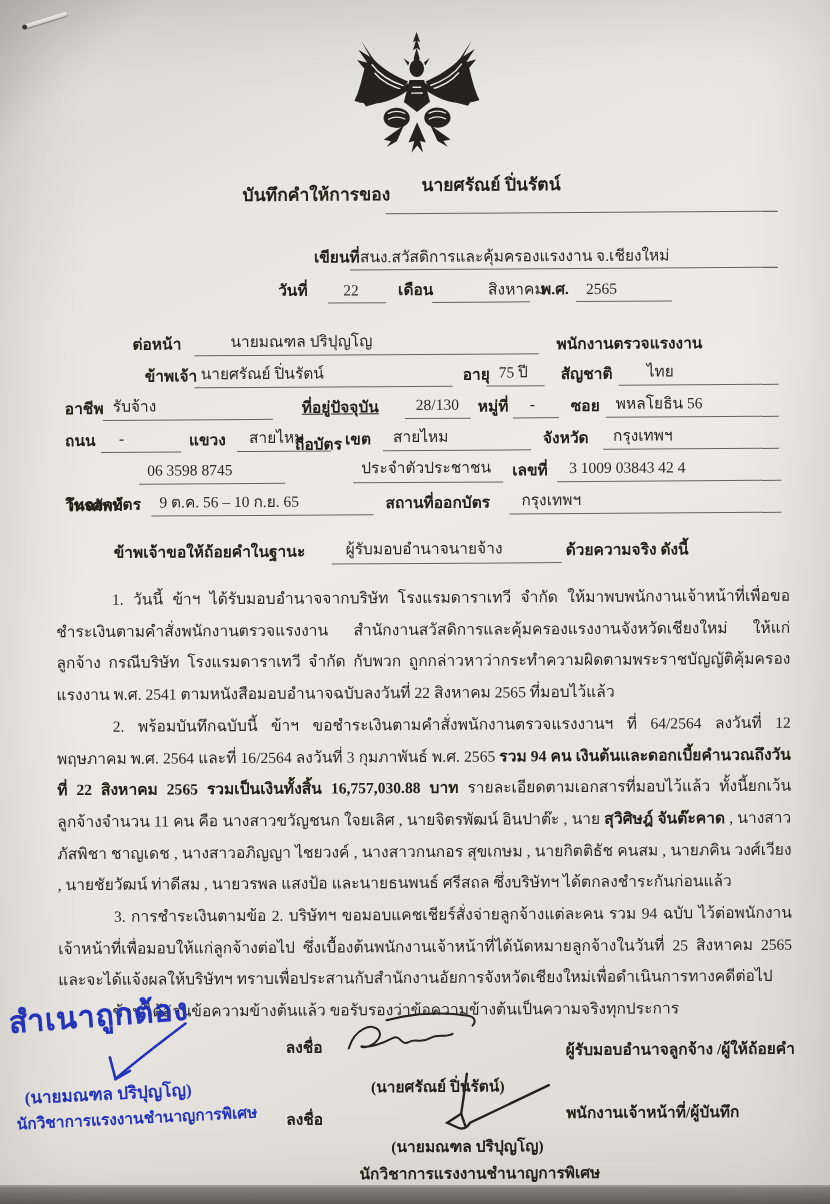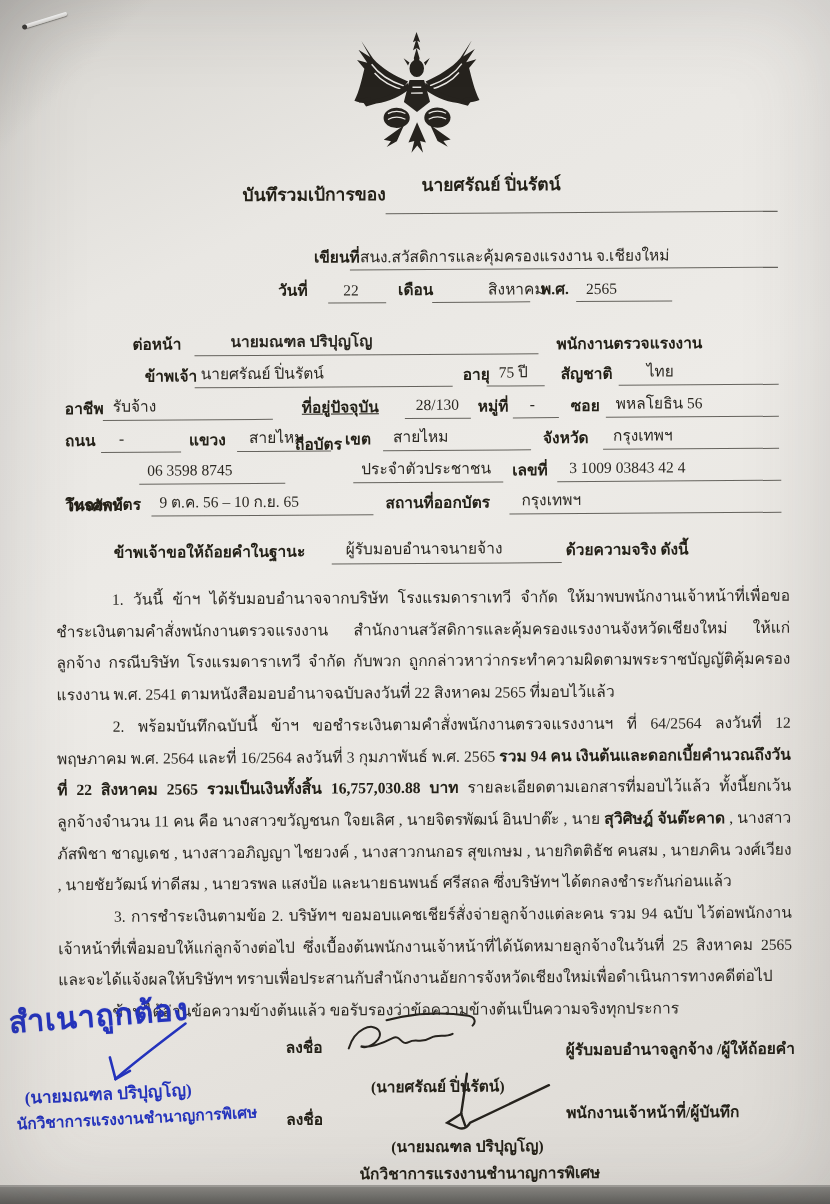--- a/index.html
+++ b/index.html
@@ -95,40 +95,40 @@
         <ellipse cx="138" cy="120" rx="18" ry="14"></ellipse>
         <path d="M70,114 q12,-6 24,0 M70,122 q12,-6 24,0 M126,114 q12,-6 24,0 M126,122 q12,-6 24,0" stroke="#e9e7e3" stroke-width="1.6" fill="none"></path>
 
         <path d="M92,130 L64,150 l10,2 -6,8 14,-8 z"></path>
         <path d="M128,130 L156,150 l-10,2 6,8 -14,-8 z"></path>
 
         <path d="M110,126 l-12,28 8,-2 -4,16 8,-10 8,10 -4,-16 8,2 z"></path>
       </svg>
     </div>
 
-    <span class="abs b big" style="left:245px;top:183px;">บันทึรวมเป้การของ</span>
+    <span class="abs b big" style="left:245px;top:183px;">บันทึกคำให้การของ</span>
     <span class="abs b big" style="left:424px;top:174px;">นายศรัณย์ ปิ่นรัตน์</span>
     <div class="u" style="left:388px;top:213px;width:392px;"></div>
 
     <span class="abs b" style="left:316px;top:246px;">เขียนที่</span>
     <span class="abs" style="left:362px;top:246px;">สนง.สวัสดิการและคุ้มครองแรงงาน จ.เชียงใหม่</span>
     <div class="u" style="left:352px;top:269px;width:428px;"></div>
 
     <span class="abs b" style="left:280px;top:279px;">วันที่</span>
     <span class="abs" style="left:345px;top:279px;">22</span>
     <span class="abs b" style="left:400px;top:279px;">เดือน</span>
     <span class="abs" style="left:450px;top:279px;margin-left:40px;">สิงหาคม</span>
     <span class="abs b" style="left:543px;top:279px;">พ.ศ.</span>
     <span class="abs" style="left:588px;top:279px;">2565</span>
     <div class="u" style="left:330px;top:302px;width:58px;"></div>
     <div class="u" style="left:434px;top:302px;width:98px;"></div>
     <div class="u" style="left:578px;top:302px;width:96px;"></div>
 
     <span class="abs b" style="left:134px;top:332px;">ต่อหน้า</span>
-    <span class="abs" style="left:232px;top:330px;font-weight:bold;">นายมณฑล ปริปุญโญ</span>
+    <span class="abs" style="left:232px;top:330px;">นายมณฑล ปริปุญโญ</span>
     <span class="abs b" style="left:558px;top:334px;">พนักงานตรวจแรงงาน</span>
     <div class="u" style="left:196px;top:354px;width:344px;"></div>
 
     <span class="abs b" style="left:146px;top:364px;">ข้าพเจ้า</span>
     <span class="abs" style="left:202px;top:362px;">นายศรัณย์ ปิ่นรัตน์</span>
     <span class="abs b" style="left:464px;top:364px;">อายุ</span>
     <span class="abs" style="left:500px;top:362px;">75 ปี</span>
     <span class="abs b" style="left:562px;top:364px;">สัญชาติ</span>
     <span class="abs" style="left:648px;top:362px;">ไทย</span>
     <div class="u" style="left:196px;top:386px;width:258px;"></div>
@@ -157,21 +157,21 @@
     <span class="abs b" style="left:544px;top:428px;">จังหวัด</span>
     <span class="abs" style="left:614px;top:426px;">กรุงเทพฯ</span>
     <div class="u" style="left:102px;top:450px;width:80px;"></div>
     <div class="u" style="left:238px;top:450px;width:94px;"></div>
     <div class="u" style="left:384px;top:450px;width:148px;"></div>
     <div class="u" style="left:604px;top:450px;width:176px;"></div>
 
     <span class="abs b" style="left:66px;top:460px;margin-top:33px;">โทรศัพท์</span>
     <span class="abs" style="left:148px;top:458px;">06 3598 8745</span>
     <span class="abs b" style="left:296px;top:433px;">ถือบัตร</span>
-    <span class="abs" style="left:362px;top:458px;">ประจำตัวประชาชน</span>
+    <span class="abs" style="left:362px;top:458px;font-family:Liberation Mono, monospace;">ประจำตัวประชาชน</span>
     <span class="abs b" style="left:513px;top:460px;">เลขที่</span>
     <span class="abs" style="left:570px;top:458px;">3 1009 03843 42 4</span>
     <div class="u" style="left:140px;top:482px;width:146px;"></div>
     <div class="u" style="left:354px;top:482px;width:150px;"></div>
     <div class="u" style="left:558px;top:482px;width:224px;"></div>
 
     <span class="abs b" style="left:66px;top:492px;">วันออกบัตร</span>
     <span class="abs" style="left:160px;top:490px;">9 ต.ค. 56 – 10 ก.ย. 65</span>
     <span class="abs b" style="left:386px;top:492px;">สถานที่ออกบัตร</span>
     <span class="abs" style="left:522px;top:490px;">กรุงเทพฯ</span>

